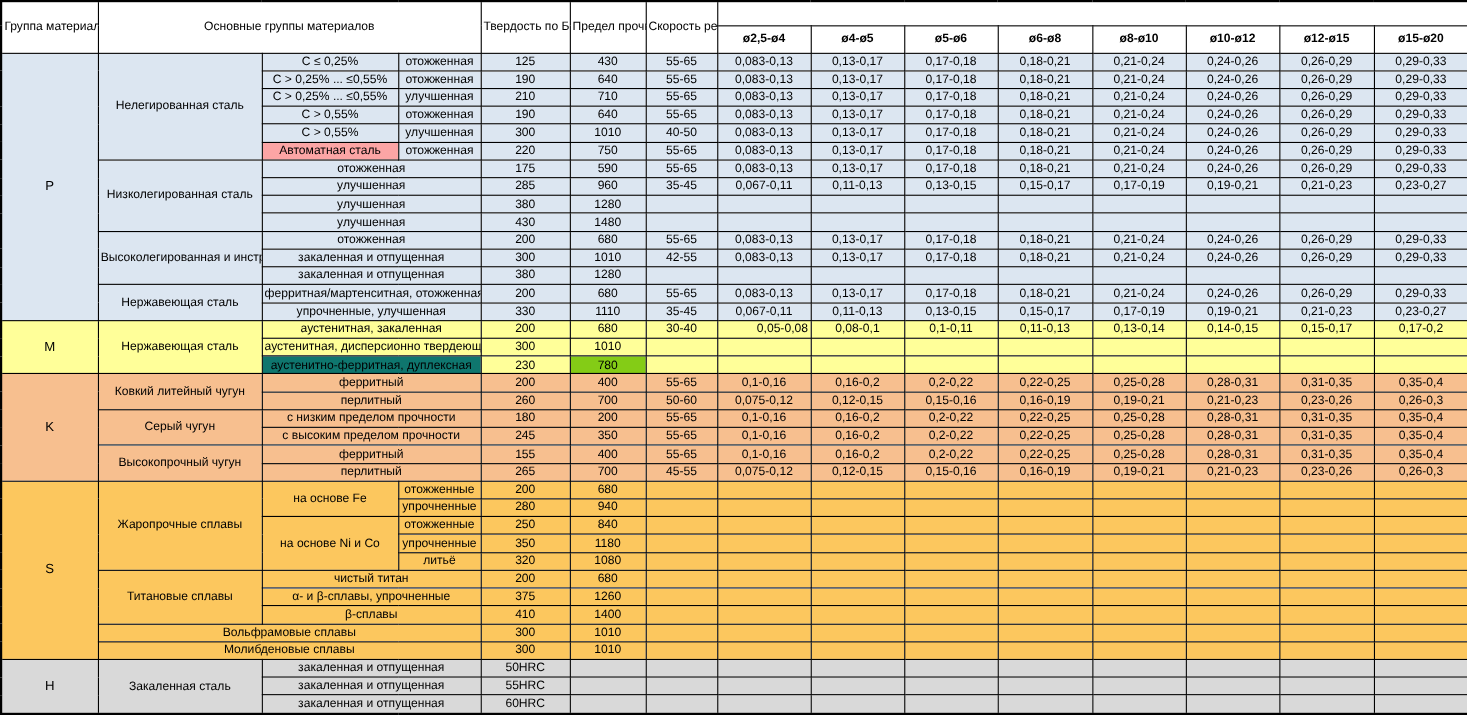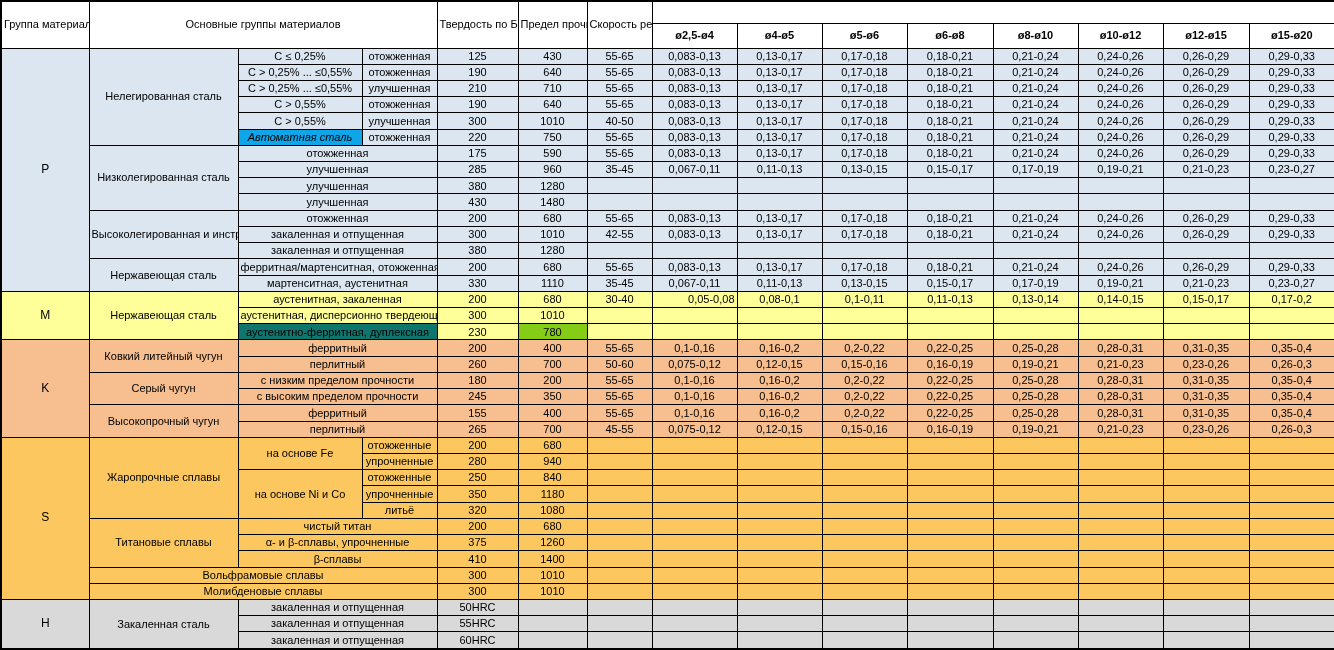--- a/index.html
+++ b/index.html
@@ -140,21 +140,21 @@
           <td style="background: rgb(220, 230, 241);">0,083-0,13</td>
           <td style="background: rgb(220, 230, 241);">0,13-0,17</td>
           <td style="background: rgb(220, 230, 241);">0,17-0,18</td>
           <td style="background: rgb(220, 230, 241);">0,18-0,21</td>
           <td style="background: rgb(220, 230, 241);">0,21-0,24</td>
           <td style="background: rgb(220, 230, 241);">0,24-0,26</td>
           <td style="background: rgb(220, 230, 241);">0,26-0,29</td>
           <td style="background: rgb(220, 230, 241);">0,29-0,33</td>
         </tr>
         <tr>
-          <td style="background: #0ea5e9; font-style: italic;">Автоматная сталь</td>
+          <td style="background: #fca5a5;">Автоматная сталь</td>
           <td style="background: rgb(220, 230, 241);">отожженная</td>
           <td style="background: rgb(220, 230, 241);">220</td>
           <td style="background: rgb(220, 230, 241);">750</td>
           <td style="background: rgb(220, 230, 241);">55-65</td>
           <td style="background: rgb(220, 230, 241);">0,083-0,13</td>
           <td style="background: rgb(220, 230, 241);">0,13-0,17</td>
           <td style="background: rgb(220, 230, 241);">0,17-0,18</td>
           <td style="background: rgb(220, 230, 241);">0,18-0,21</td>
           <td style="background: rgb(220, 230, 241);">0,21-0,24</td>
           <td style="background: rgb(220, 230, 241);">0,24-0,26</td>
@@ -270,21 +270,21 @@
           <td class="bt2" style="background: rgb(220, 230, 241);">0,083-0,13</td>
           <td class="bt2" style="background: rgb(220, 230, 241);">0,13-0,17</td>
           <td class="bt2" style="background: rgb(220, 230, 241);">0,17-0,18</td>
           <td class="bt2" style="background: rgb(220, 230, 241);">0,18-0,21</td>
           <td class="bt2" style="background: rgb(220, 230, 241);">0,21-0,24</td>
           <td class="bt2" style="background: rgb(220, 230, 241);">0,24-0,26</td>
           <td class="bt2" style="background: rgb(220, 230, 241);">0,26-0,29</td>
           <td class="bt2" style="background: rgb(220, 230, 241);">0,29-0,33</td>
         </tr>
         <tr>
-          <td colspan="2" style="background: rgb(220, 230, 241);">мартенситная, аустенитная</td>
+          <td colspan="2" style="background: rgb(220, 230, 241);">упрочненные, улучшенная</td>
           <td style="background: rgb(220, 230, 241);">330</td>
           <td style="background: rgb(220, 230, 241);">1110</td>
           <td style="background: rgb(220, 230, 241);">35-45</td>
           <td style="background: rgb(220, 230, 241);">0,067-0,11</td>
           <td style="background: rgb(220, 230, 241);">0,11-0,13</td>
           <td style="background: rgb(220, 230, 241);">0,13-0,15</td>
           <td style="background: rgb(220, 230, 241);">0,15-0,17</td>
           <td style="background: rgb(220, 230, 241);">0,17-0,19</td>
           <td style="background: rgb(220, 230, 241);">0,19-0,21</td>
           <td style="background: rgb(220, 230, 241);">0,21-0,23</td>

